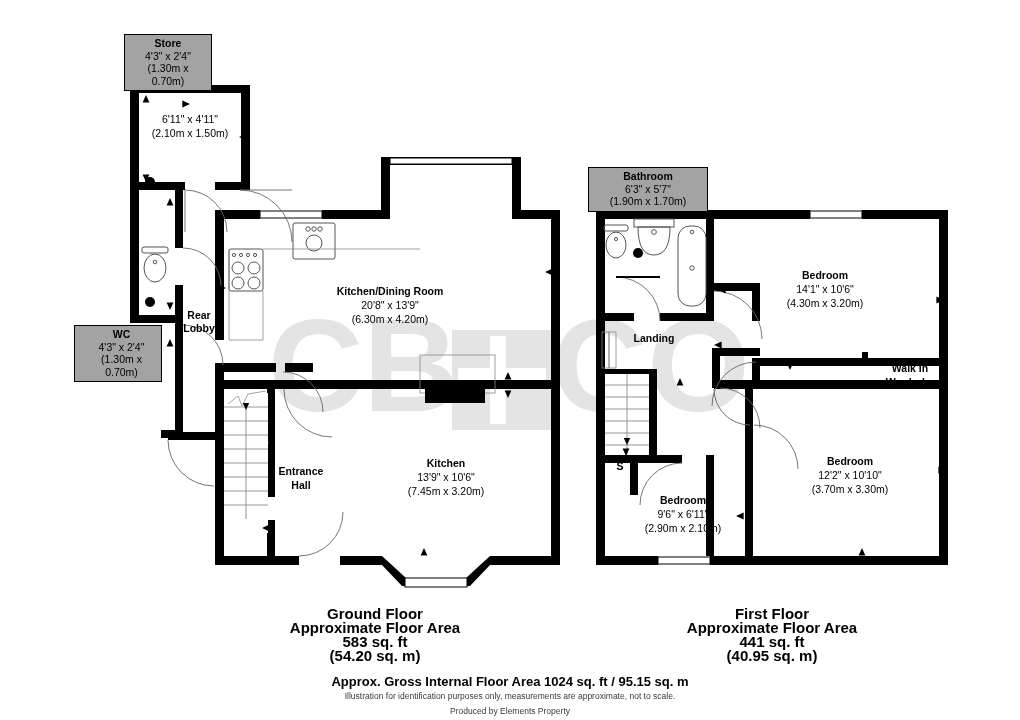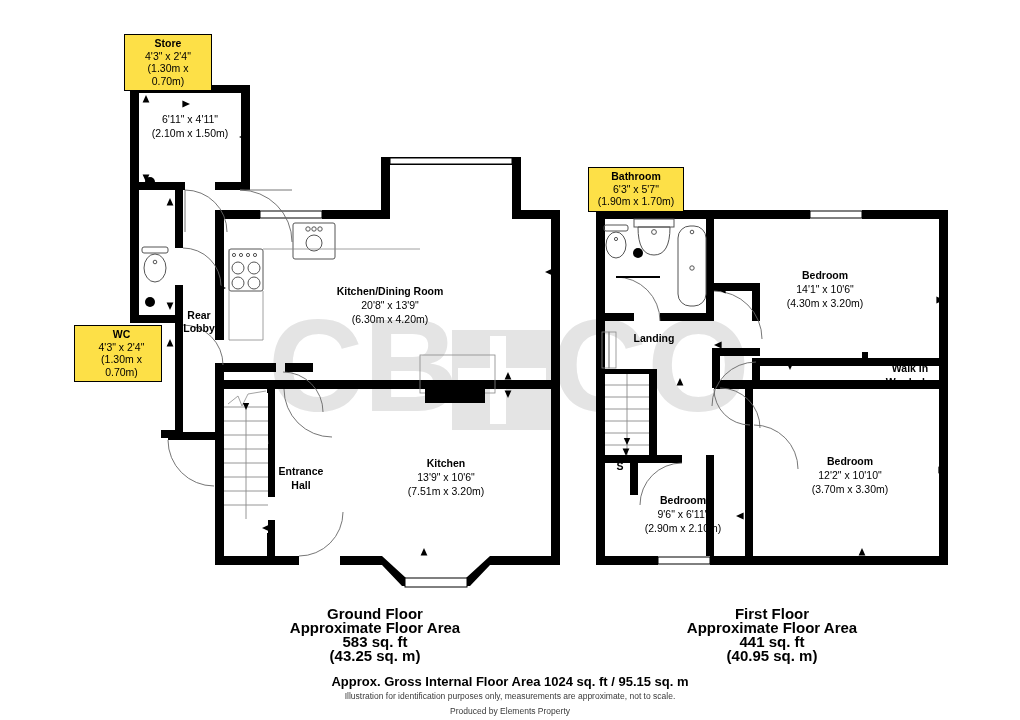--- a/index.html
+++ b/index.html
@@ -43,21 +43,21 @@
   .room-name {
     font-size: 10.5px;
     font-weight: bold;
   }
   .room-dims {
     font-size: 10.5px;
     font-weight: normal;
   }
   .callout {
     position: absolute;
-    background: #fde047;
+    background: #a3a3a3;
     border: 1px solid #000000;
     text-align: center;
     padding: 2px 5px 3px 5px;
     line-height: 1.2;
     box-sizing: border-box;
   }
   .callout .cname {
     font-size: 10.5px;
     font-weight: bold;
     display: block;
@@ -405,23 +405,23 @@
 
   <div class="txt room-name" style="left:310px; top:285px; width:160px;">Kitchen/Dining Room</div>
   <div class="txt room-dims" style="left:310px; top:299px; width:160px;">20'8" x 13'9"</div>
   <div class="txt room-dims" style="left:310px; top:313px; width:160px;">(6.30m x 4.20m)</div>
 
   <div class="txt small-label" style="left:263px; top:465px; width:76px;">Entrance</div>
   <div class="txt small-label" style="left:263px; top:479px; width:76px;">Hall</div>
 
   <div class="txt room-name" style="left:385px; top:457px; width:122px;">Kitchen</div>
   <div class="txt room-dims" style="left:385px; top:471px; width:122px;">13'9" x 10'6"</div>
-  <div class="txt room-dims" style="left:385px; top:485px; width:122px;">(7.51m x 3.20m)</div>
-
-  <div class="callout" style="left:588px; top:167px; width:96px;">
+  <div class="txt room-dims" style="left:385px; top:485px; width:122px;">(7.45m x 3.20m)</div>
+
+  <div class="callout" style="left:588px; top:167px; width:120px;">
     <span class="cname">Bathroom</span>
     <span class="cdim">6'3" x 5'7"</span>
     <span class="cdim">(1.90m x 1.70m)</span>
   </div>
 
   <div class="txt room-name" style="left:760px; top:269px; width:130px;">Bedroom</div>
   <div class="txt room-dims" style="left:760px; top:283px; width:130px;">14'1" x 10'6"</div>
   <div class="txt room-dims" style="left:760px; top:297px; width:130px;">(4.30m x 3.20m)</div>
 
   <div class="txt small-label" style="left:612px; top:332px; width:84px;">Landing</div>
@@ -435,21 +435,21 @@
 
   <div class="txt room-name" style="left:620px; top:494px; width:126px;">Bedroom</div>
   <div class="txt room-dims" style="left:620px; top:508px; width:126px;">9'6" x 6'11"</div>
   <div class="txt room-dims" style="left:620px; top:522px; width:126px;">(2.90m x 2.10m)</div>
 
   <div class="txt small-label" style="left:611px; top:460px; width:18px;">S</div>
 
   <div class="txt floor-caption" style="left:275px; top:604px; width:200px;">Ground Floor</div>
   <div class="txt floor-caption" style="left:275px; top:618px; width:200px;">Approximate Floor Area</div>
   <div class="txt floor-caption" style="left:275px; top:632px; width:200px;">583 sq. ft</div>
-  <div class="txt floor-caption" style="left:275px; top:646px; width:200px;">(43.25 sq. m)</div>
+  <div class="txt floor-caption" style="left:275px; top:646px; width:200px;">(54.20 sq. m)</div>
 
   <div class="txt floor-caption" style="left:672px; top:604px; width:200px;">First Floor</div>
   <div class="txt floor-caption" style="left:672px; top:618px; width:200px;">Approximate Floor Area</div>
   <div class="txt floor-caption" style="left:672px; top:632px; width:200px;">441 sq. ft</div>
   <div class="txt floor-caption" style="left:672px; top:646px; width:200px;">(40.95 sq. m)</div>
 
   <div class="txt summary-main" style="left:210px; top:674px; width:600px;">Approx. Gross Internal Floor Area 1024 sq. ft / 95.15 sq. m</div>
   <div class="txt summary-producer" style="left:210px; top:706px; width:600px;">Produced by Elements Property</div>
   <div class="txt summary-sub" style="left:210px; top:691px; width:600px;">Illustration for identification purposes only, measurements are approximate, not to scale.</div>
 

